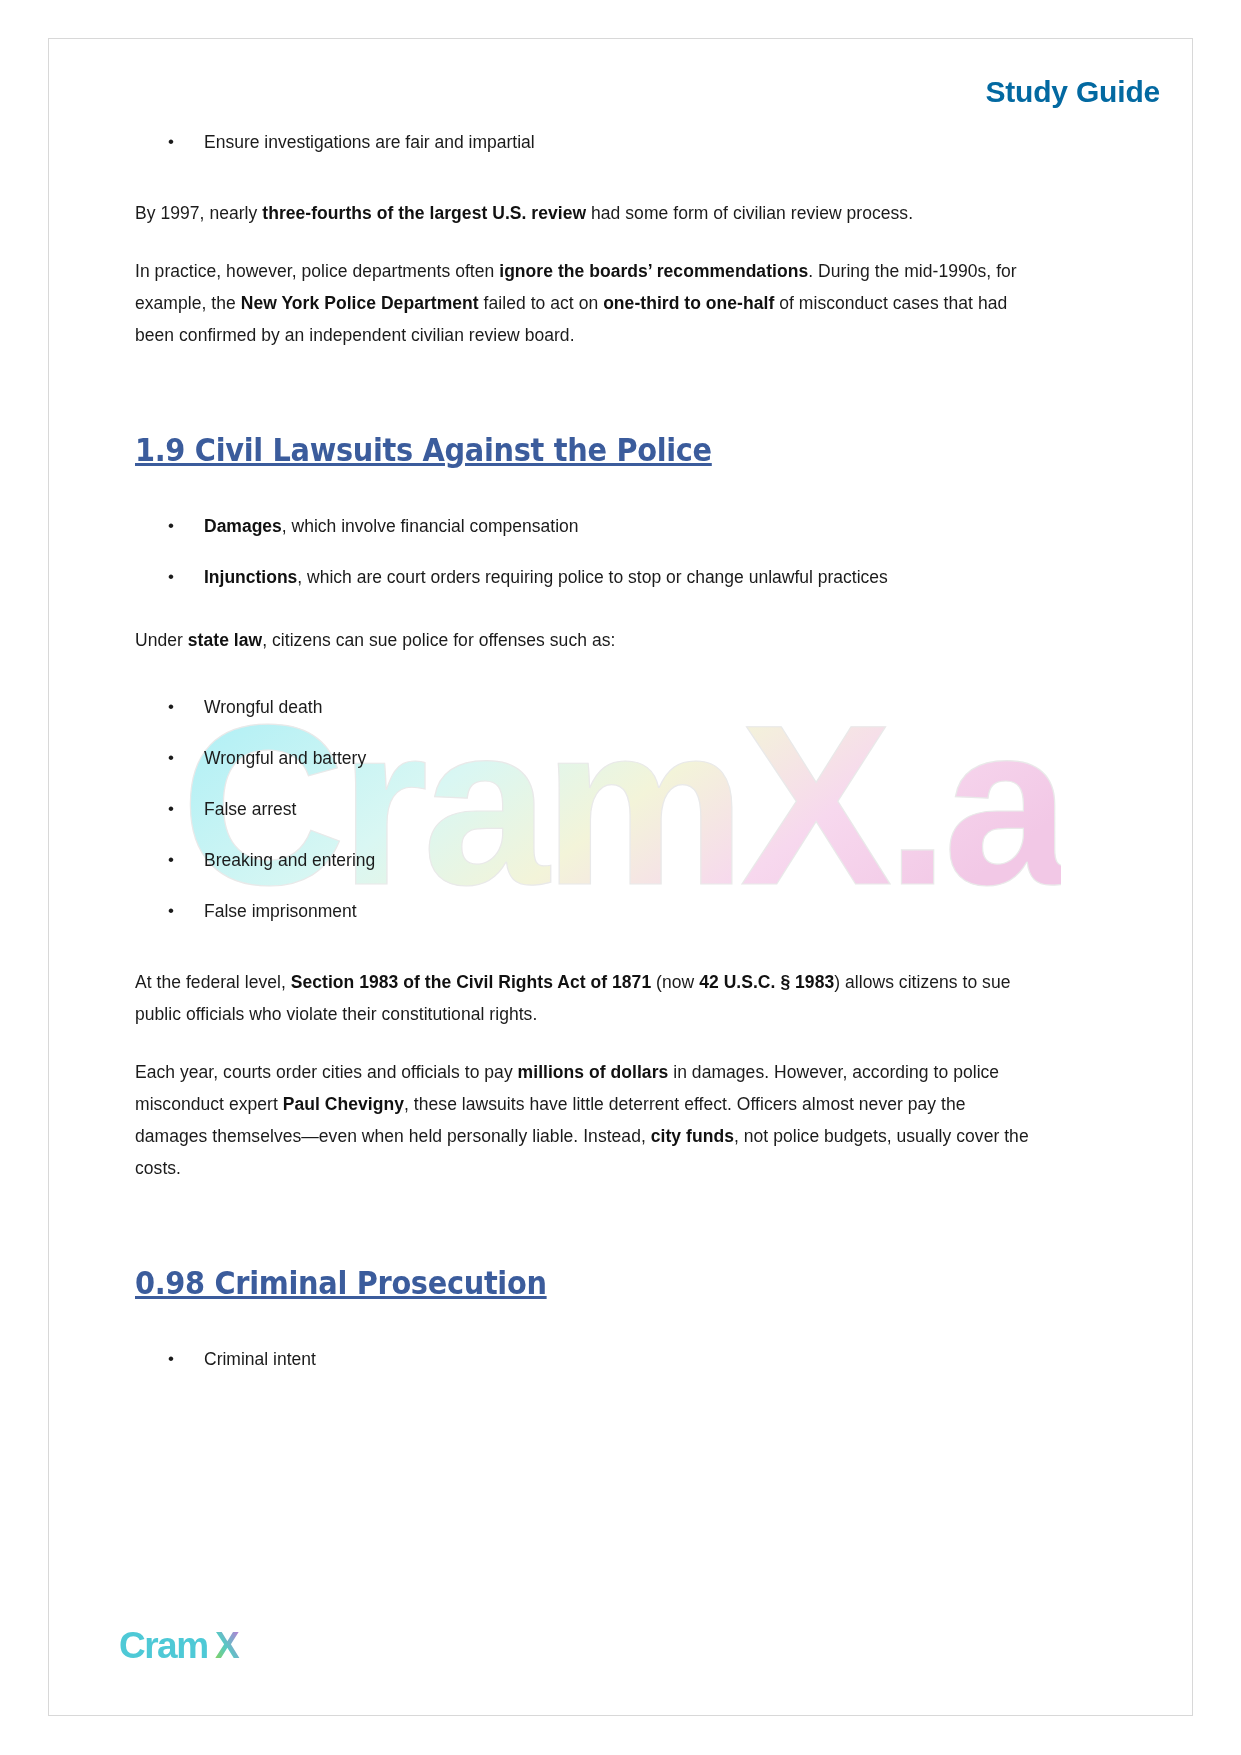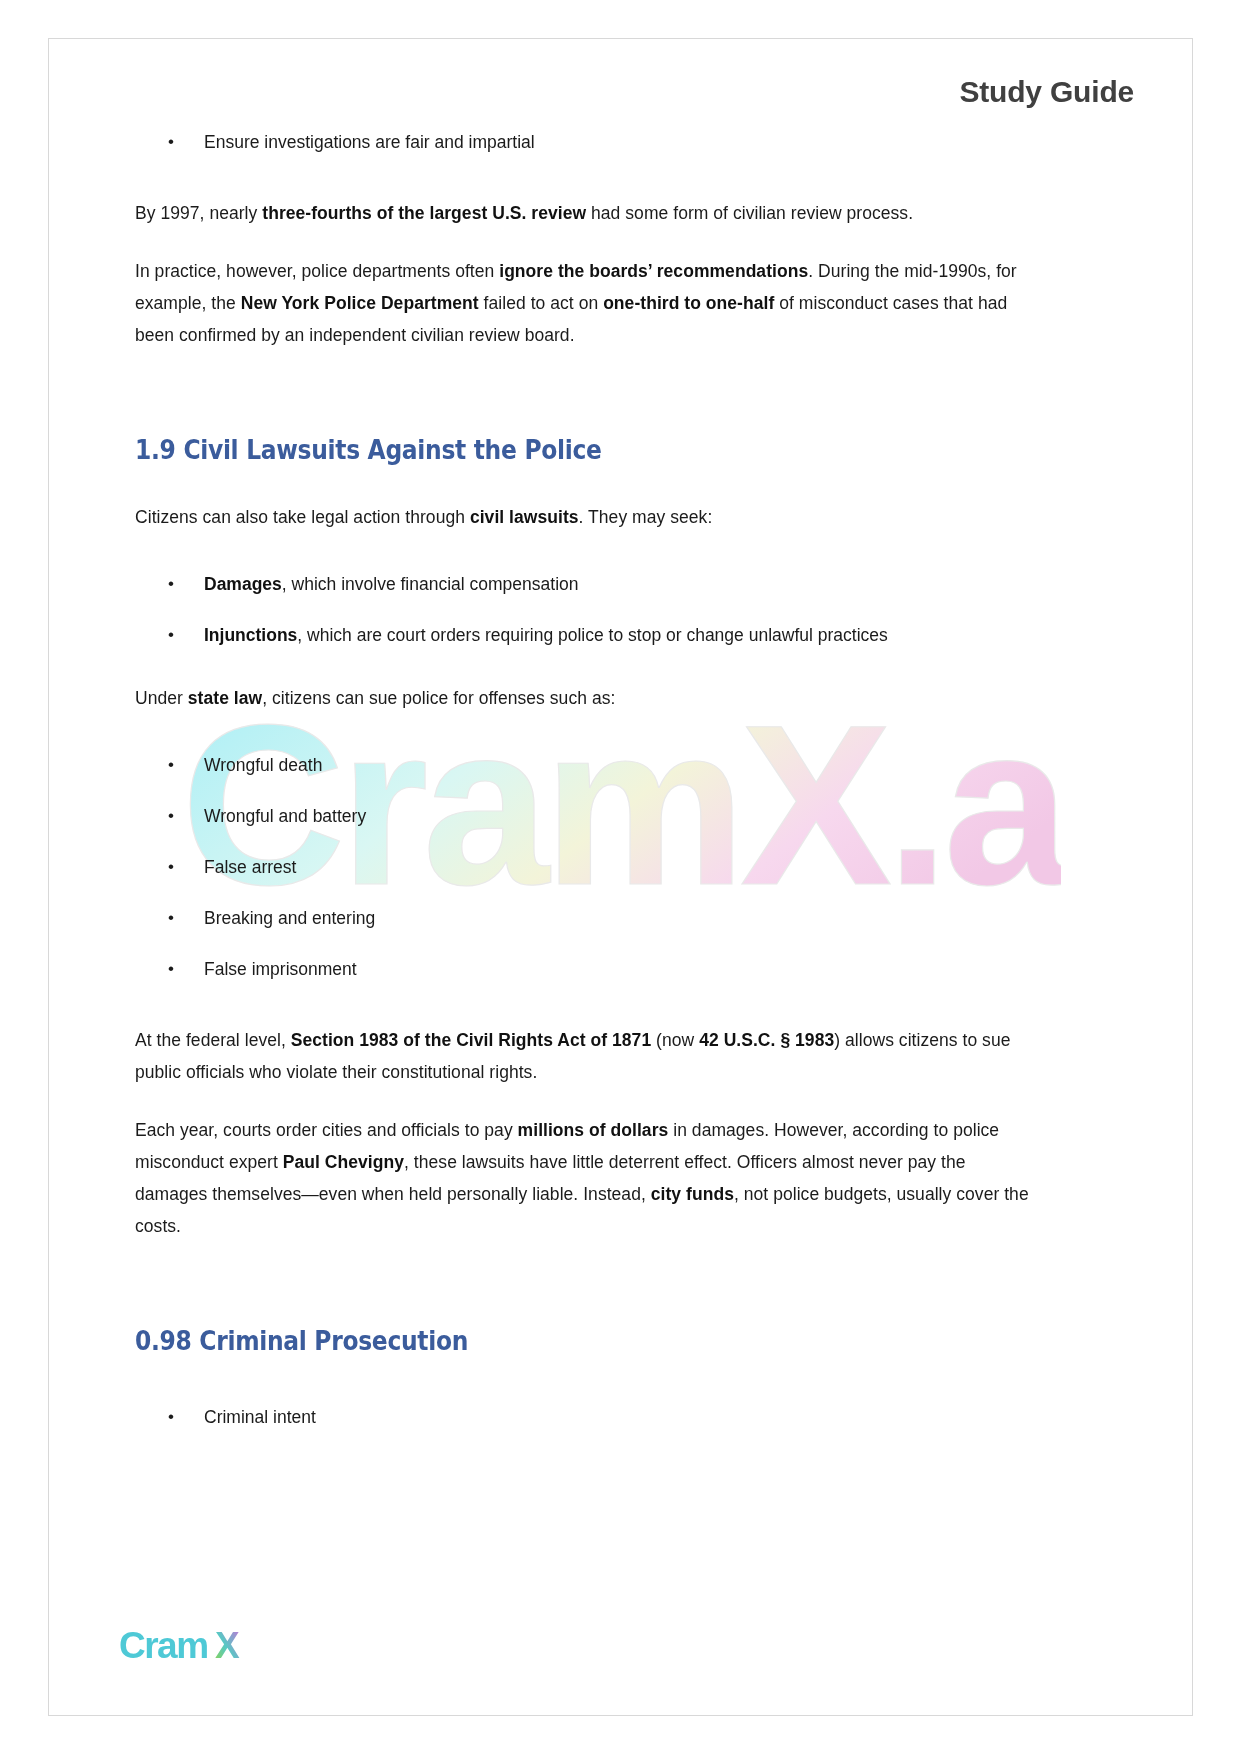--- a/index.html
+++ b/index.html
@@ -40,25 +40,25 @@
 
   
   .content {
     position: relative;
     z-index: 2;
     padding: 0;
   }
 
   .doc-header {
     position: absolute;
-    right: 58px;
+    right: 32px;
     top: 36px;
     font-size: 30px;
     font-weight: bold;
-    color: #404040;
+    color: #0369a1;
     letter-spacing: -0.2px;
   }
 
   .body-col {
     position: absolute;
     left: 86px;
     top: 88px;
     width: 900px;
   }
 
@@ -87,26 +87,27 @@
   ul.bullets li .bul {
     position: absolute;
     left: 33px;
     top: 0;
     font-size: 17px;
     color: #1b1b1b;
   }
 
   h2.section {
     font-family: "DejaVu Sans Condensed", "Liberation Sans Narrow", "Liberation Sans", sans-serif;
-    font-size: 26px;
+    font-size: 32px;
     font-weight: bold;
     color: #3b5c9c;
     margin: 0 0 0 0;
     letter-spacing: -0.3px;
     line-height: 30px;
+    text-decoration: underline;
   }
 
   .gap-lg  { height: 58px; }
   .gap-md  { height: 36px; }
   .gap-sm  { height: 18px; }
   .gap-xs  { height: 10px; }
 
   b, strong { font-weight: bold; color: #111111; }
 
   
@@ -161,23 +162,20 @@
       <p class="para">
         <span>In practice, however, police departments often </span><b>ignore the boards’ recommendations</b><span>. During the mid-1990s, for example, the </span><b>New York Police Department</b><span> failed to act on </span><b>one-third to one-half</b><span> of misconduct cases that had been confirmed by an independent civilian review board.</span>
       </p>
 
       <div class="gap-lg"></div>
 
       <h2 class="section">1.9 Civil Lawsuits Against the Police</h2>
 
       <div class="gap-md"></div>
 
-      <p class="para">
-        <span>Citizens can also take legal action through </span><b>civil lawsuits</b><span>. They may seek:</span>
-      </p>
 
       <div class="gap-xs"></div>
 
       <ul class="bullets">
         <li>
           <span class="bul">•</span><b>Damages</b><span>, which involve financial compensation</span>
         </li>
         <li>
           <span class="bul">•</span><b>Injunctions</b><span>, which are court orders requiring police to stop or change unlawful practices</span>
         </li>

